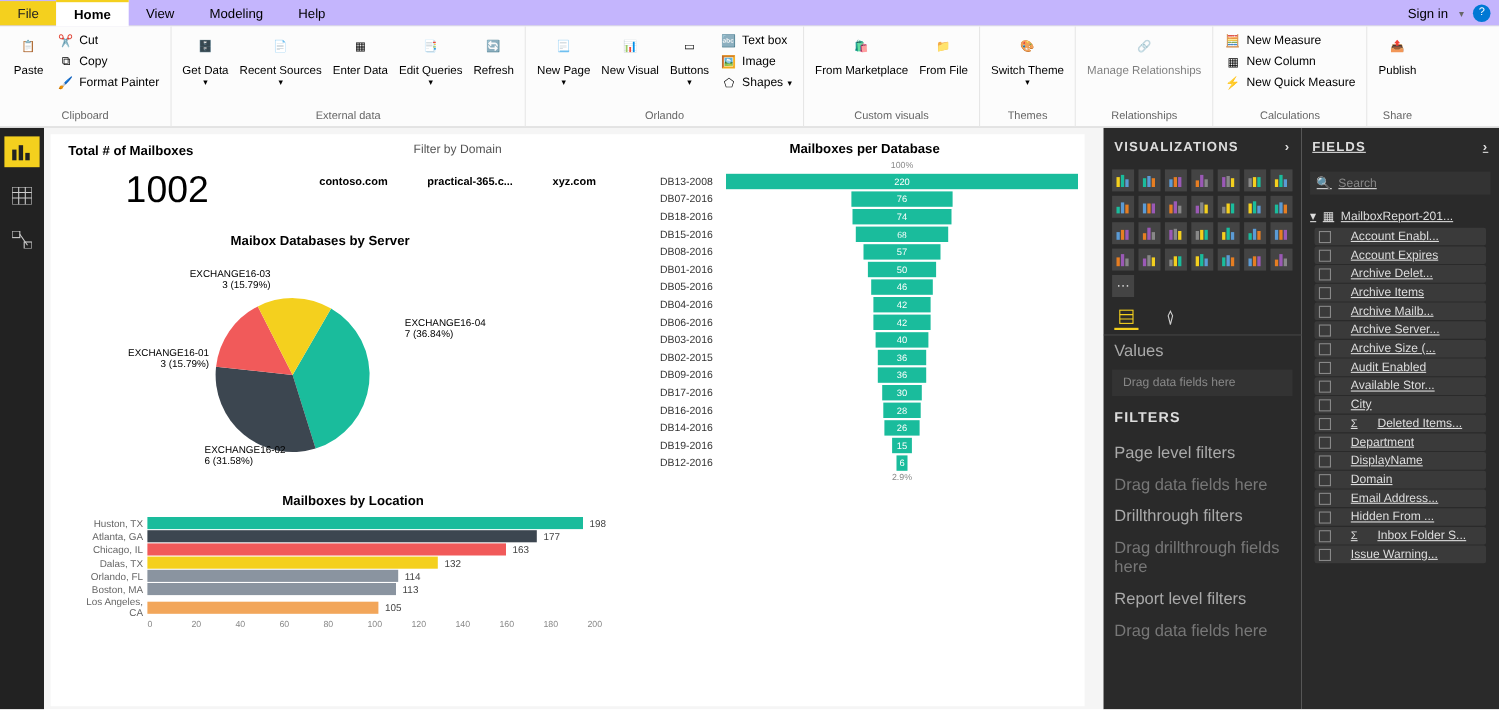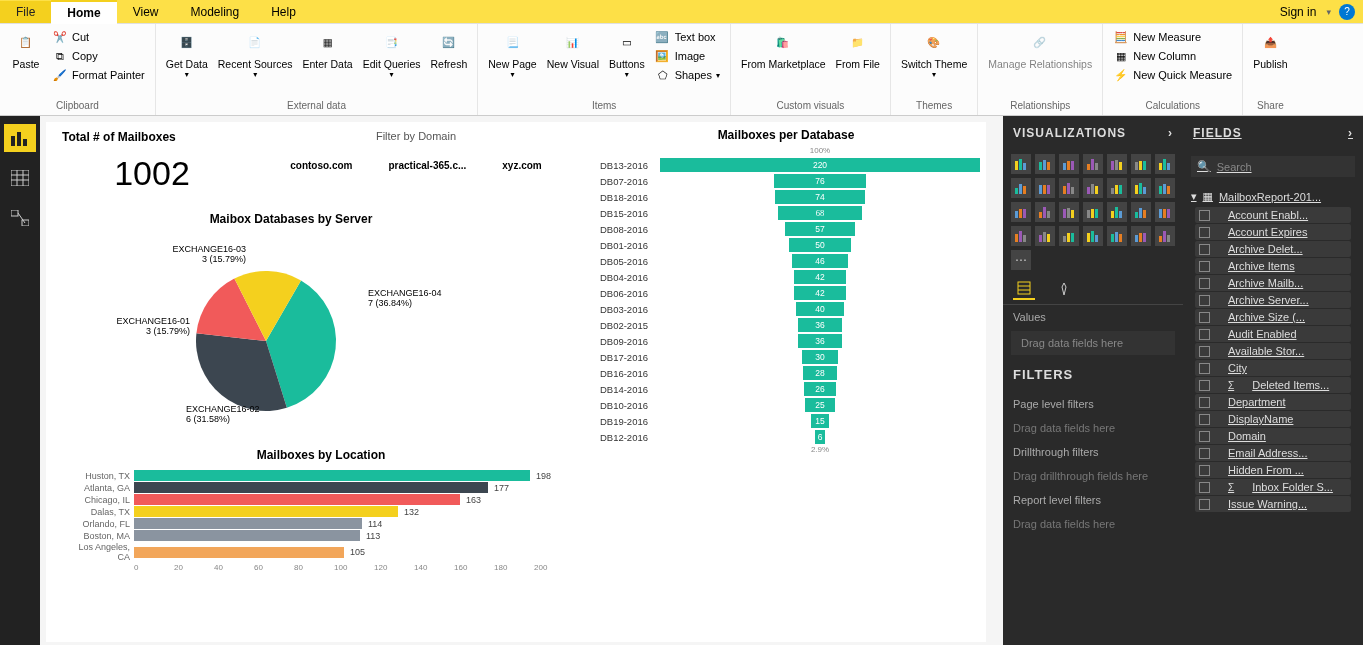--- a/index.html
+++ b/index.html
@@ -1,18 +1,18 @@
 <!DOCTYPE html>
 <html><head>
 <meta charset="utf-8">
 <style>
 * { box-sizing: border-box; margin: 0; padding: 0; font-family: "Segoe UI", Arial, sans-serif; }
 body { width: 1363px; height: 645px; overflow: hidden; background: #fff; display: flex; flex-direction: column; font-size: 12px; }
 
-.tabbar { display: flex; align-items: center; height: 24px; background: #fde047; border-bottom: 1px solid #e0e0e0; }
+.tabbar { display: flex; align-items: center; height: 24px; background: #c4b5fd; border-bottom: 1px solid #e0e0e0; }
 .tabbar .tab { padding: 4px 16px; font-size: 12px; cursor: pointer; }
 .tabbar .tab.active { background: #fff; border-top: 3px solid #f4d01e; font-weight: 600; }
 .tabbar .tab.file { background: #f4d01e; color: #222; }
 .tabbar .spacer { flex: 1; }
 .tabbar .signin { padding: 4px 10px; font-size: 12px; }
 .help-circle { width: 16px; height: 16px; border-radius: 50%; background: #0078d4; color: #fff; font-size: 10px; display: inline-flex; align-items: center; justify-content: center; margin: 0 8px; }
 
 .ribbon { display: flex; background: #fcfcfc; border-bottom: 1px solid #ccc; height: 92px; position: relative; }
 .rgroup { display: flex; flex-direction: column; align-items: center; padding: 2px 6px; border-right: 1px solid #e6e6e6; }
 .rgroup .row { display: flex; align-items: flex-start; gap: 2px; flex: 1; }
@@ -30,21 +30,21 @@
 
 .canvas { flex: 1; background: #f5f5f5; padding: 6px; overflow: hidden; position: relative; }
 .report { background: #fff; width: 940px; height: 520px; padding: 12px 16px; position: relative; }
 
 .panel { background: #2a2a2a; color: #ddd; display: flex; flex-direction: column; }
 .panel.viz { width: 180px; }
 .panel.fields { width: 180px; text-decoration: underline; }
 .panel h3 { font-size: 12px; letter-spacing: 1px; padding: 10px 10px; display: flex; justify-content: space-between; align-items: center; font-weight: 600; }
 .vizgrid { display: flex; flex-wrap: wrap; padding: 4px 8px; gap: 4px; }
 .vizicon { width: 20px; height: 20px; background: #444; cursor: pointer; display: flex; align-items: center; justify-content: center; }
-.panel .sect { padding: 6px 10px; font-size: 11px; color: #aaa; }
+.panel .sect { padding: 6px 10px; font-size: 15px; color: #aaa; }
 .panel .drop { padding: 6px 10px; font-size: 11px; color: #888; background: #333; margin: 2px 8px; }
 .panel .filthdr { font-size: 13px; font-weight: 600; padding: 10px; letter-spacing: 1px; }
 .search { margin: 6px 8px; background: #333; padding: 4px 6px; display: flex; align-items: center; gap: 6px; color: #888; font-size: 11px; }
 .fieldtree { padding: 4px 6px; font-size: 11px; overflow: hidden;}
 .fieldgroup { display: flex; align-items: center; gap: 6px; padding: 3px 2px; }
 .fielditem { display: flex; align-items: center; gap: 18px; padding: 2px 4px; margin: 1px 6px; background: #3a3a3a; border-radius: 2px; }
 .fielditem .cb { width: 11px; height: 11px; border: 1px solid #888; }
 
 
 .kpi-title { font-size: 12px; font-weight: 700; }
@@ -161,21 +161,21 @@
             <span class="ic">🖼️</span>
             <span>Image</span>
           </div>
         <div class="rbtn-sm">
             <span class="ic">⬠</span>
             <span>Shapes</span>
             <span style="font-size:8px;">▾</span>
           </div>
       </div>
     </div>
-    <div class="lbl">Items</div>
+    <div class="lbl">Orlando</div>
   </div>
   <div class="rgroup">
     <div class="row">
       <div class="rbtn">
           <span class="ic">🛍️</span>
           <span>From Marketplace</span>
         </div>
       <div class="rbtn">
           <span class="ic">📁</span>
           <span>From File</span>
@@ -338,21 +338,21 @@
             <span style="width: 40px;">180</span>
             <span style="width: 40px;">200</span>
           </div>
       </div>
 
       <div style="position:absolute; left:540px; top:6px; width:400px;">
         <div class="sect-title">Mailboxes per Database</div>
         <div style="text-align:center;font-size:8px;color:#888;margin:4px 0 2px 68px;">100%</div>
         <div id="funnel">
             <div class="funnel-item">
-              <span class="cat">DB13-2016</span>
+              <span class="cat">DB13-2008</span>
               <span class="barwrap">
                 <span class="bar" style="width:320px;">220</span>
               </span>
             </div>
             <div class="funnel-item">
               <span class="cat">DB07-2016</span>
               <span class="barwrap">
                 <span class="bar" style="width:92.82442748091603px;">76</span>
               </span>
             </div>
@@ -425,26 +425,20 @@
             <div class="funnel-item">
               <span class="cat">DB16-2016</span>
               <span class="barwrap">
                 <span class="bar" style="width:34.19847328244275px;">28</span>
               </span>
             </div>
             <div class="funnel-item">
               <span class="cat">DB14-2016</span>
               <span class="barwrap">
                 <span class="bar" style="width:31.755725190839694px;">26</span>
-              </span>
-            </div>
-            <div class="funnel-item">
-              <span class="cat">DB10-2016</span>
-              <span class="barwrap">
-                <span class="bar" style="width:30.53435114503817px;">25</span>
               </span>
             </div>
             <div class="funnel-item">
               <span class="cat">DB19-2016</span>
               <span class="barwrap">
                 <span class="bar" style="width:18.3206106870229px;">15</span>
               </span>
             </div>
             <div class="funnel-item">
               <span class="cat">DB12-2016</span>

